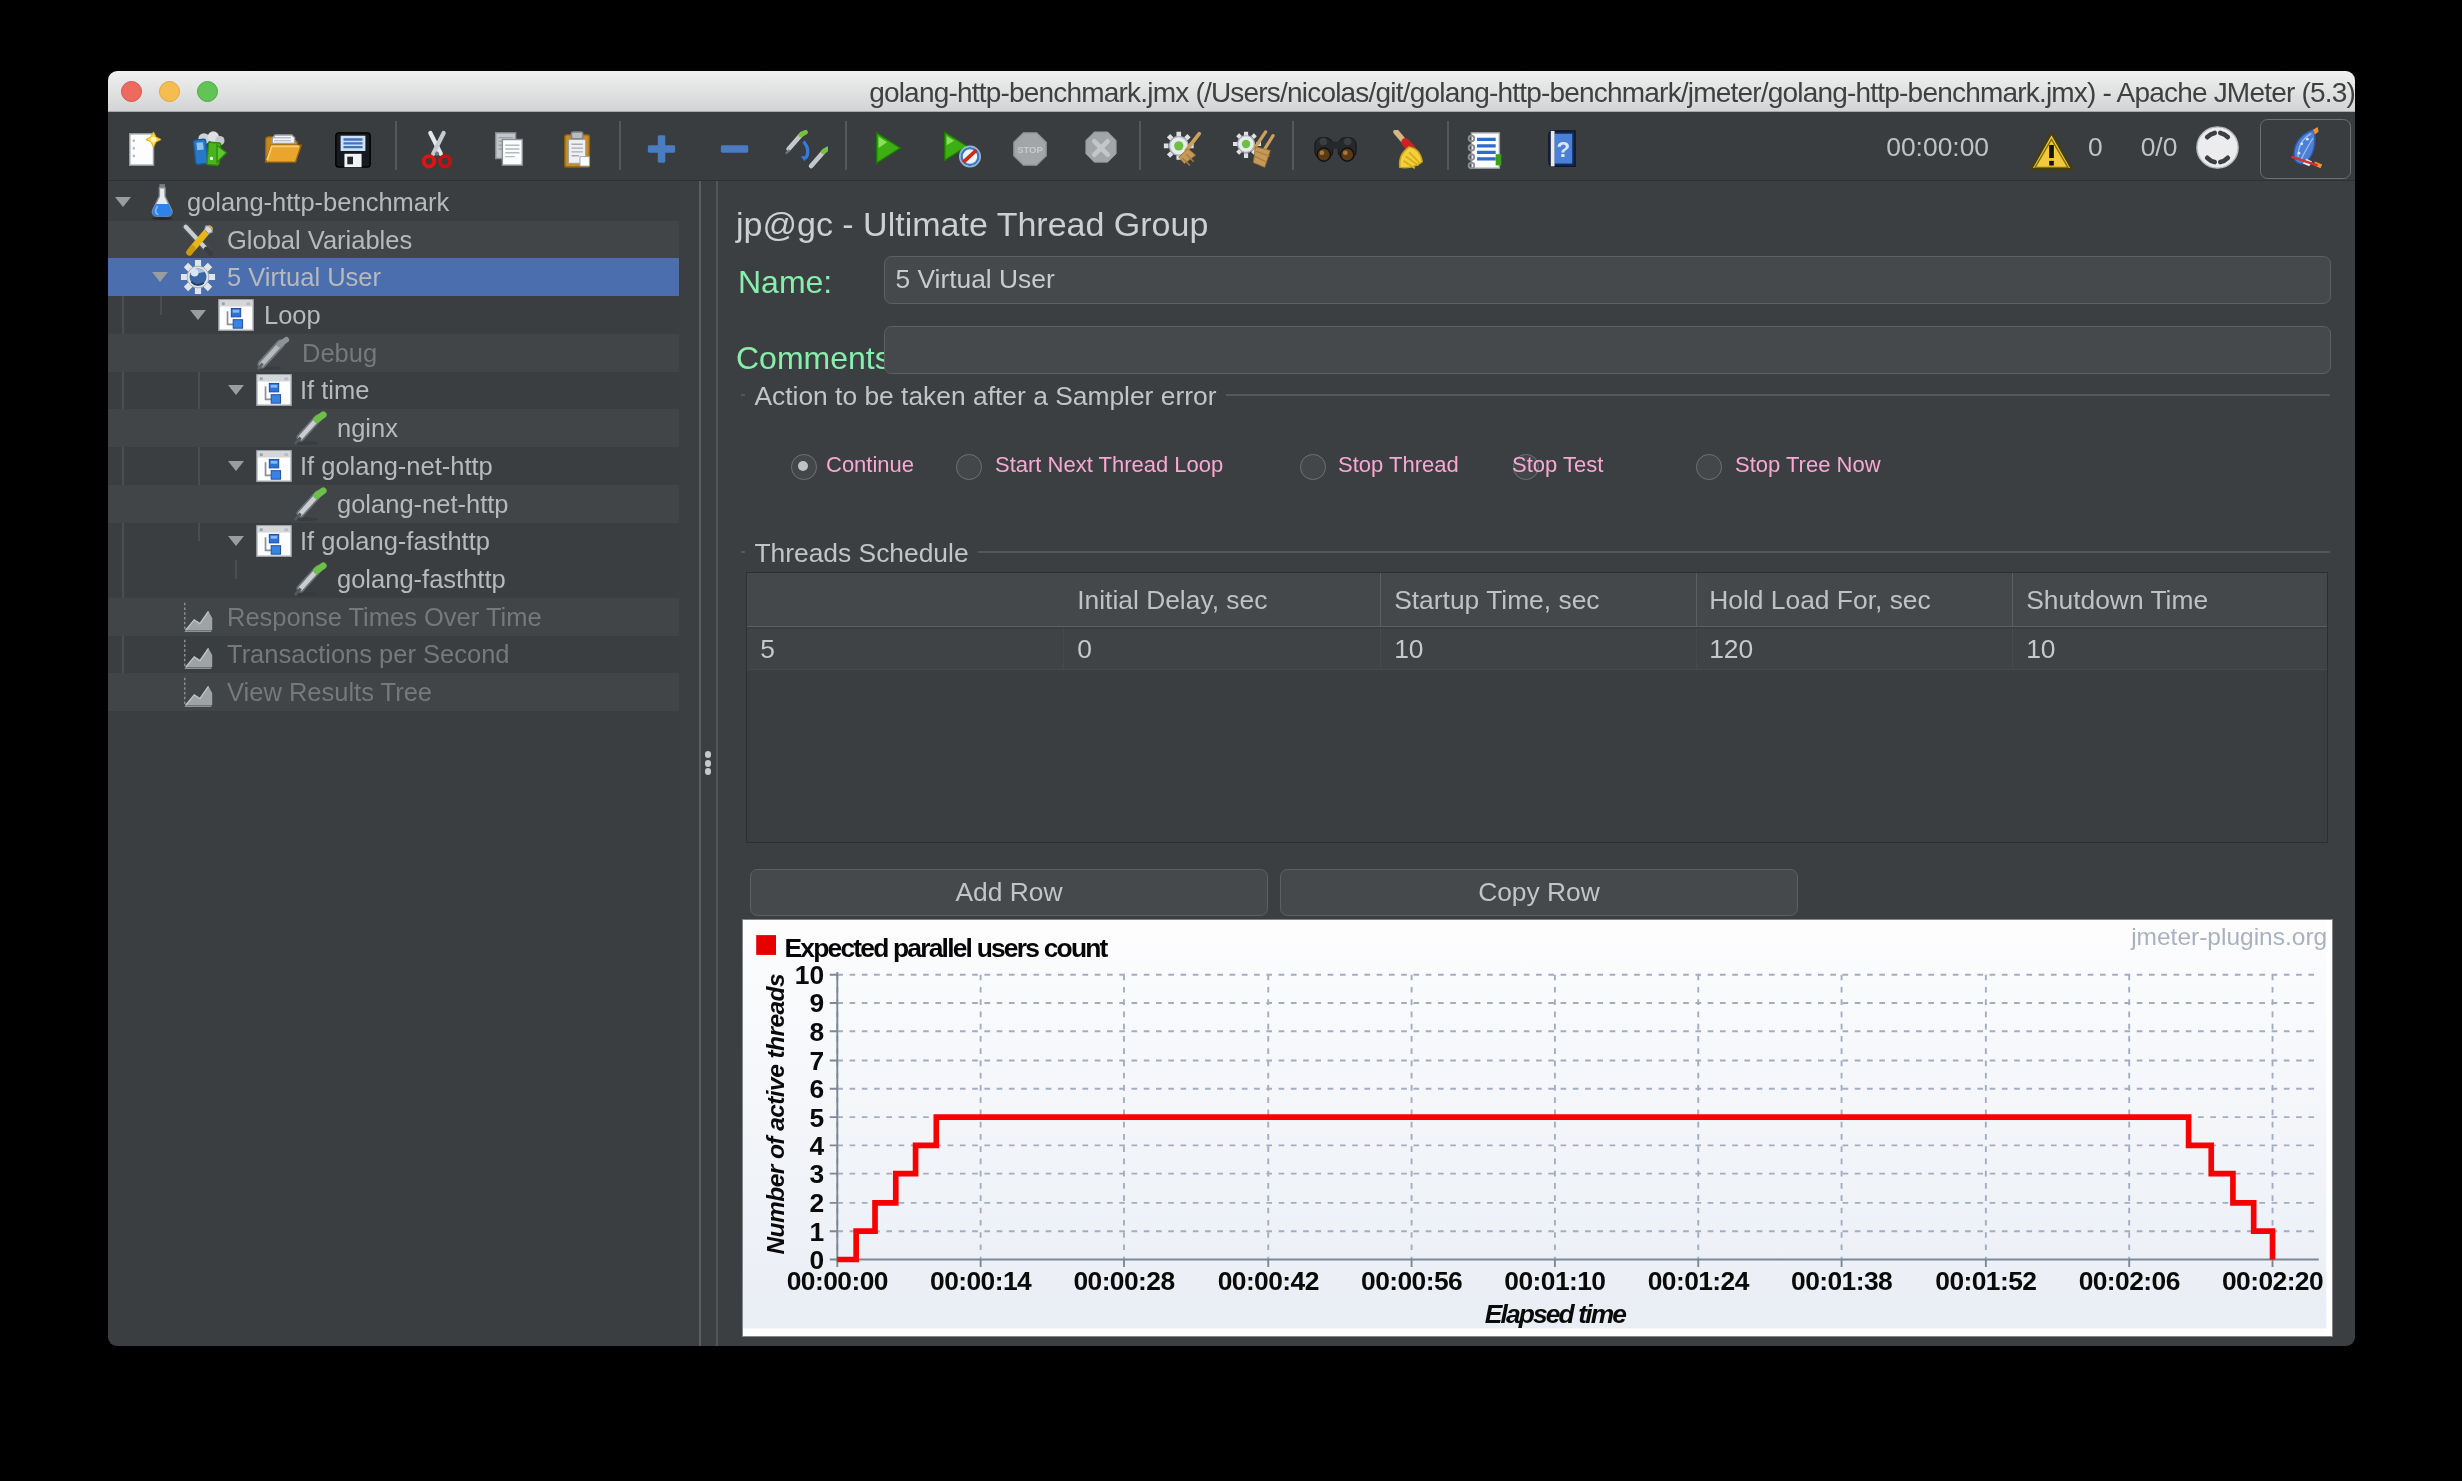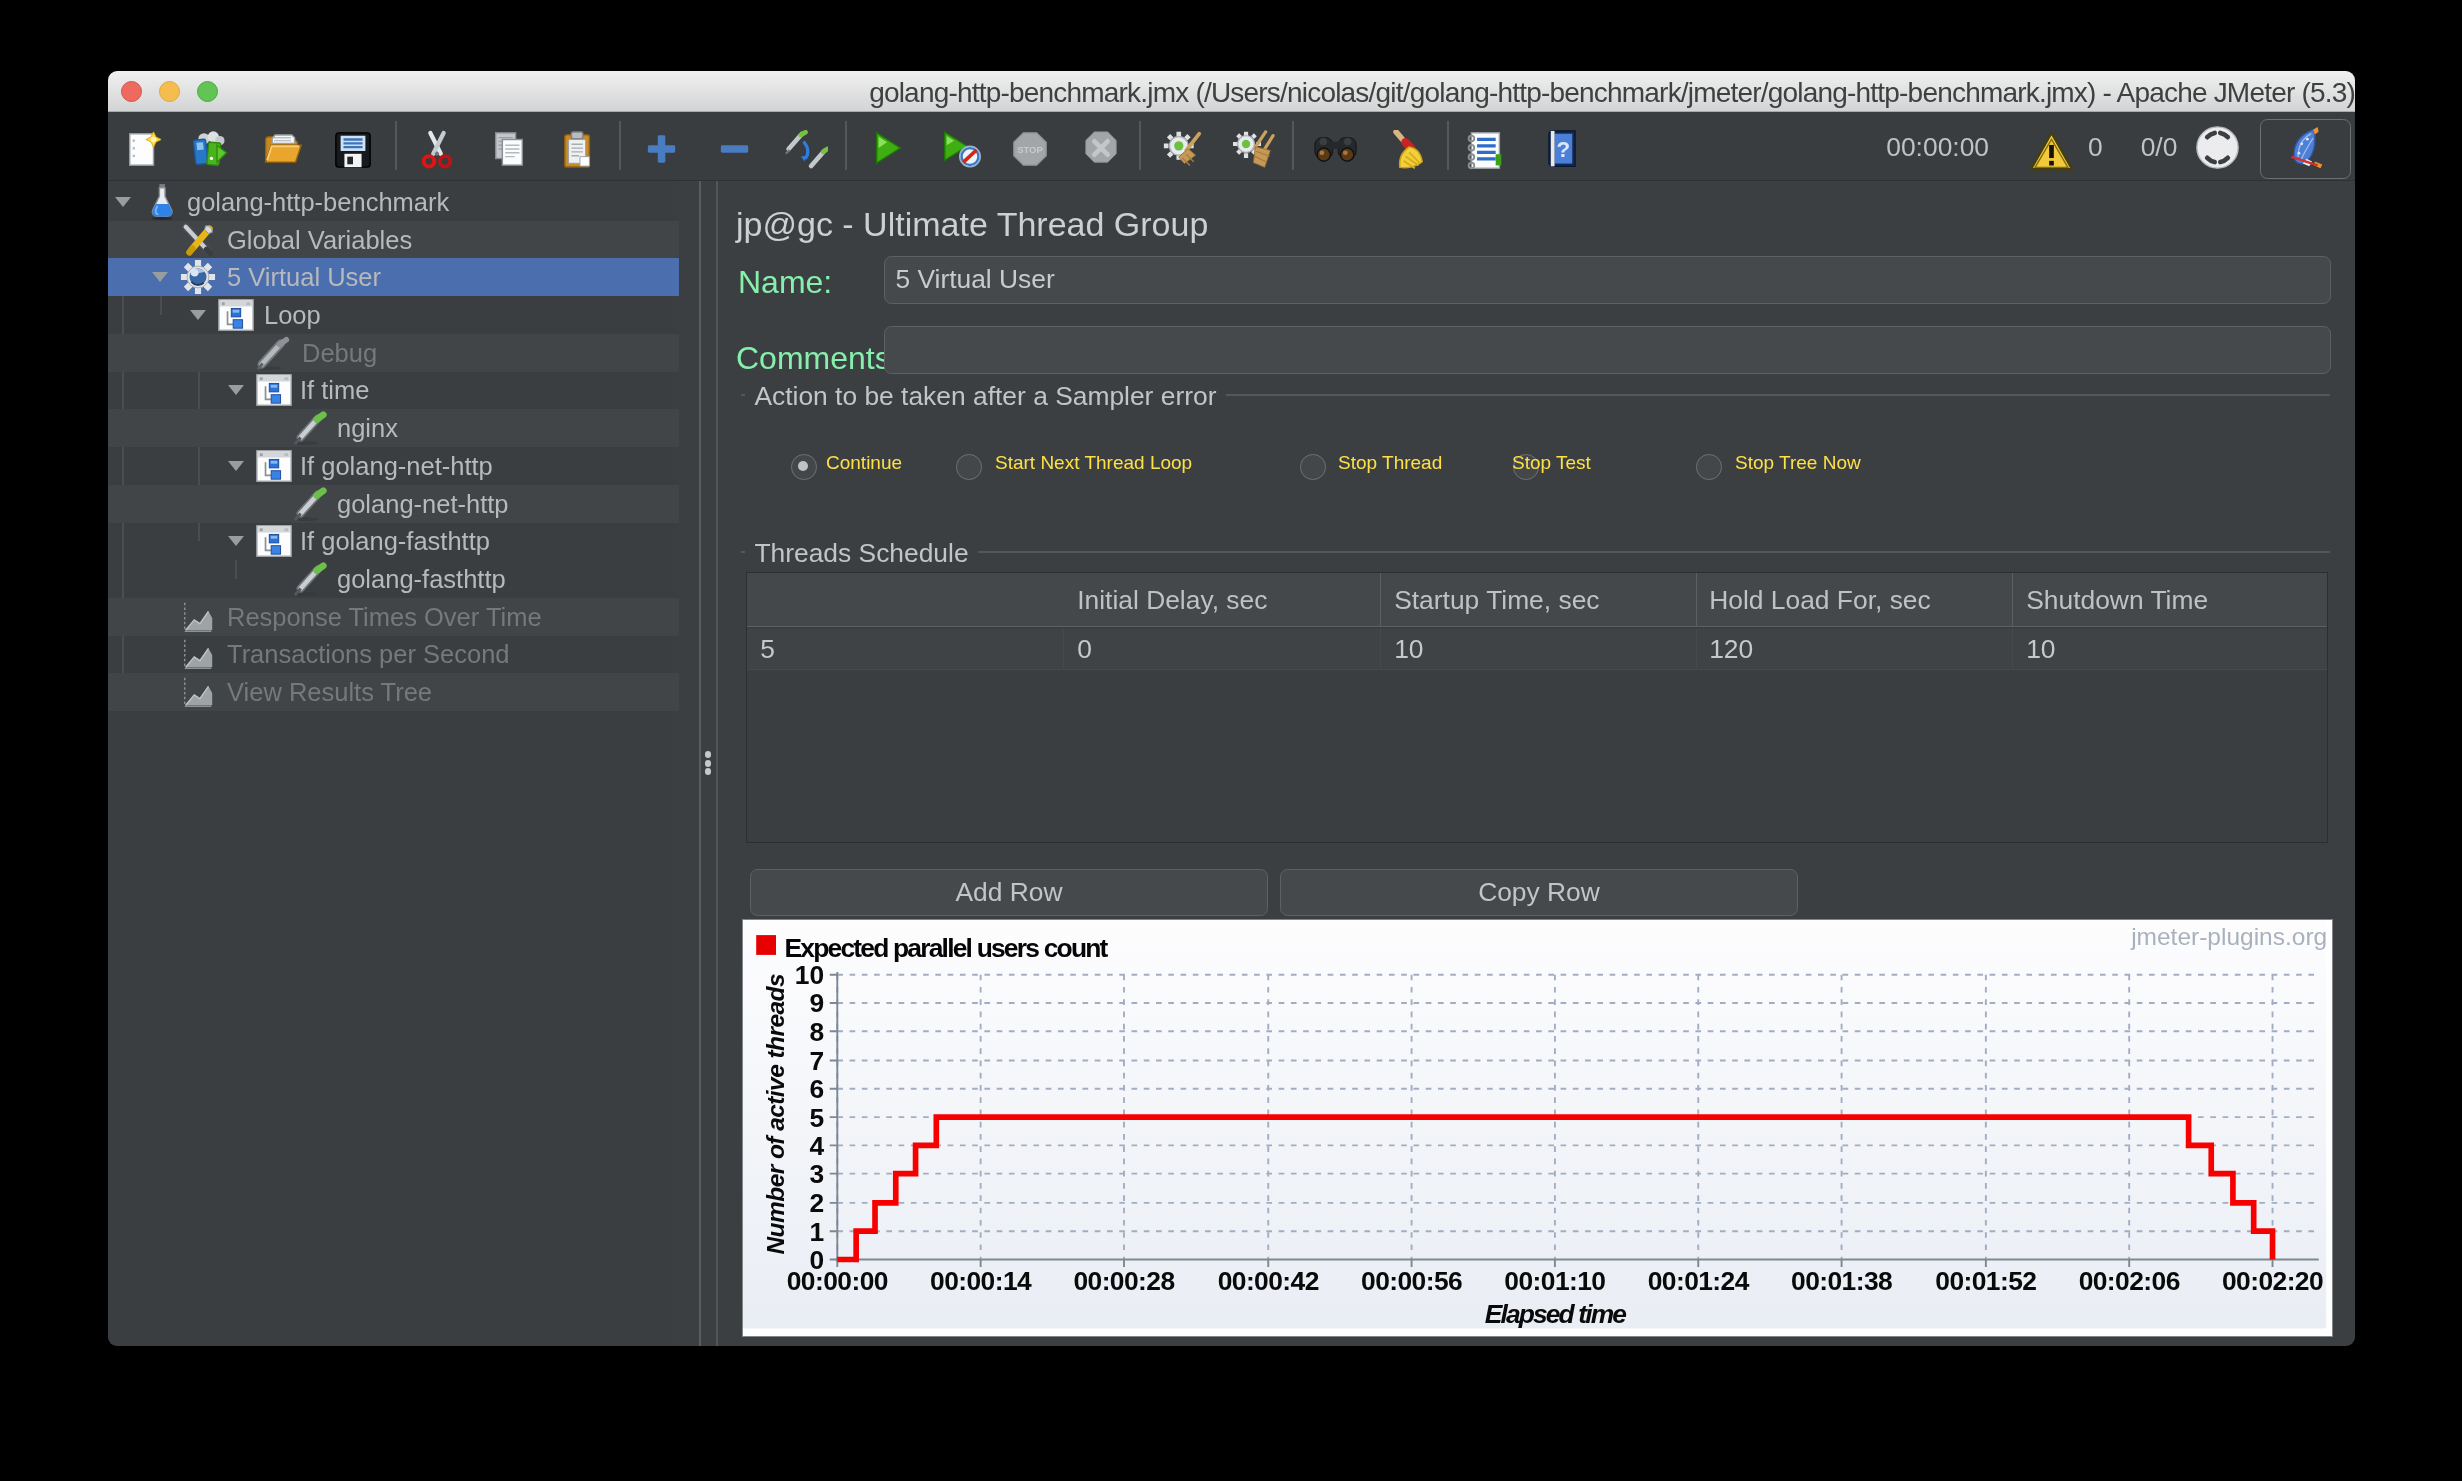--- a/index.html
+++ b/index.html
@@ -29,21 +29,21 @@
   .dot { position:absolute; width:6.6px; height:6.6px; border-radius:50%; background:#c6c8c9; left:3.8px; }
   .main { position:absolute; left:610px; top:110px; right:0; bottom:0; background:#3c3f41; }
   
   .h1 { position:absolute; left:628px; top:134px; font-size:34px; color:#cdcfd0; }
   .flabel { position:absolute; font-size:32px; color:#86efac; }
   .field { position:absolute; left:776px; width:1447px; height:48px; background:#46494b; border:1.9px solid #5e6163; border-radius:7.5px; font-size:26.4px; color:#c8cacb; line-height:44px; padding-left:10.4px; }
   .gline { position:absolute; height:1.9px; background:#55585a; }
   .gtitle { position:absolute; font-size:26.4px; color:#c2c4c5; background:#3c3f41; padding:0 9.4px; }
   .radio { position:absolute; width:25.5px; height:25.5px; border-radius:50%; border:1.9px solid #6e7274; background:#43474a; }
   .radio.on::after { content:""; position:absolute; left:5.7px; top:5.7px; width:10.4px; height:10.4px; border-radius:50%; background:#c0c2c3; }
-  .rlabel { position:absolute; font-size:19px; color:#fde047; }
+  .rlabel { position:absolute; font-size:22px; color:#f9a8d4; }
   .table { position:absolute; left:638px; top:501px; width:1582px; height:271px; background:#3b3e40; border:1.9px solid #2c2f31; }
   .thead { position:absolute; left:0; top:0; width:100%; height:54px; background:#45484a; border-bottom:1.9px solid #5d6062; }
   .th { position:absolute; top:0; height:54px; line-height:55px; font-size:26.4px; color:#bfc1c2; padding-left:13.2px; border-right:1.9px solid #5d6062; }
   .tdrow { position:absolute; left:0; top:56px; width:100%; height:41px; background:#404345; border-bottom:1.9px solid #474a4c; }
   .td { position:absolute; top:0; height:41px; line-height:41px; font-size:26.4px; color:#c6c8c9; padding-left:13.2px; border-right:1.9px solid #474a4c; }
   .btn { position:absolute; top:798px; height:47px; background:#45494b; border:1.9px solid #5e6163; border-radius:7.5px; font-size:26.4px; color:#c2c4c5; text-align:center; line-height:45px; }
   .chart { position:absolute; left:634px; top:848px; width:1591px; height:418px; background:linear-gradient(#fdfdfe, #e9edf4); border:1.9px solid #828688; box-shadow: inset -5.7px -7.5px 0 #ffffff; }
 </style>
 </head>
 <body>

